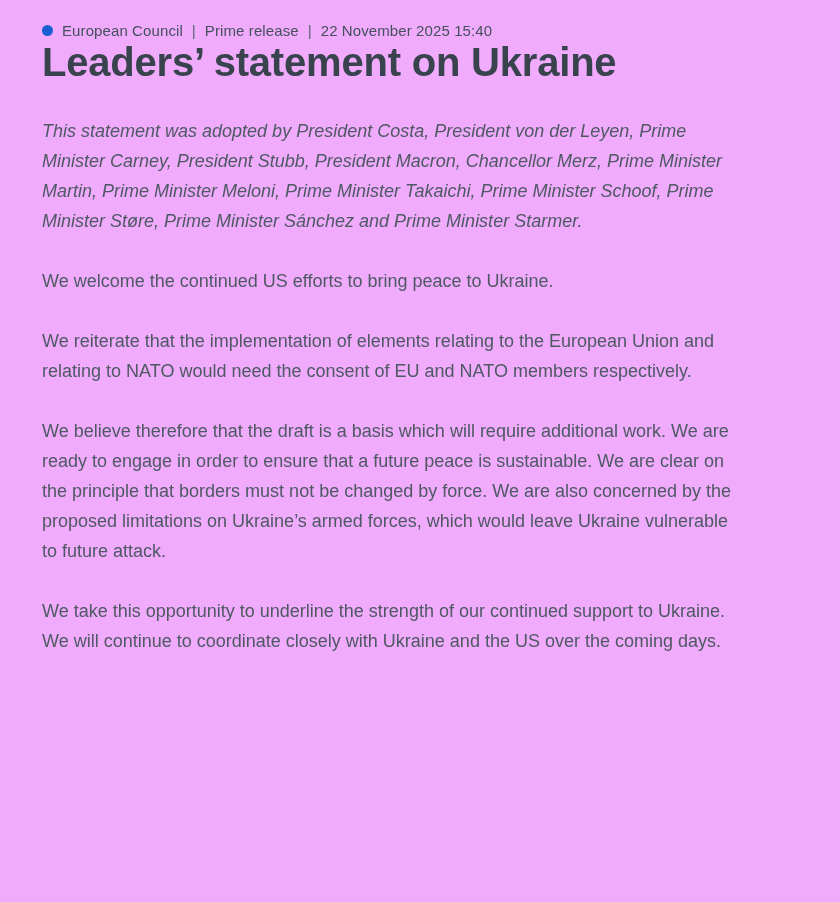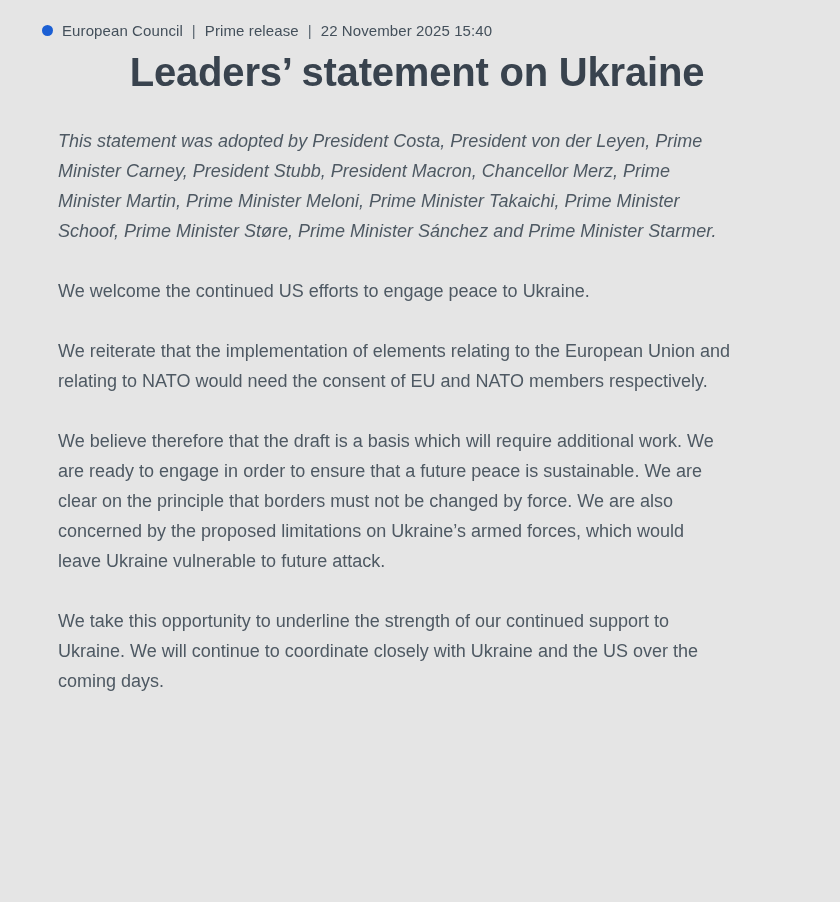--- a/index.html
+++ b/index.html
@@ -3,21 +3,21 @@
 <meta charset="utf-8">
 <style>
   * { box-sizing: border-box; margin: 0; padding: 0; }
   html, body {
     background: #ffffff;
     font-family: "Liberation Sans", "DejaVu Sans", sans-serif;
   }
   .page {
     width: 840px;
     min-height: 902px;
-    background: #e5e5e5;
+    background: #f0abfc;
     padding: 22px 48px 40px 42px;
   }
   
   .meta {
     display: flex;
     align-items: center;
     font-size: 15px;
     color: #44505b;
     letter-spacing: 0.1px;
   }
@@ -30,38 +30,36 @@
     margin-right: 9px;
     flex: 0 0 auto;
   }
   .sep {
     color: #5a6670;
     margin: 0 9px;
     font-weight: 300;
   }
   
   .title {
-    margin-top: 10px;
     font-size: 40px;
     line-height: 1.18;
     font-weight: 700;
     color: #39434e;
     letter-spacing: -0.2px;
-    text-align: center;
   }
   
   .article {
     margin-top: 26px;
     width: 706px;
   }
   .para {
     font-size: 18px;
     line-height: 30px;
     color: #4e5963;
-    margin: 30px 16px;
+    margin: 30px 0;
   }
   .para.italic {
     font-style: italic;
   }
 </style>
 </head>
 <body>
 
 <div class="page">
 
@@ -71,19 +69,19 @@
     <span class="sep">|</span>
     <span class="meta-item">Prime release</span>
     <span class="sep">|</span>
     <span class="meta-item">22 November 2025 15:40</span>
   </header>
 
   <h1 class="title">Leaders’ statement on Ukraine</h1>
 
   <main class="article">
     <p class="para italic">This statement was adopted by President Costa, President von der Leyen, Prime Minister Carney, President Stubb, President Macron, Chancellor Merz, Prime Minister Martin, Prime Minister Meloni, Prime Minister Takaichi, Prime Minister Schoof, Prime Minister Støre, Prime Minister Sánchez and Prime Minister Starmer.</p>
-    <p class="para">We welcome the continued US efforts to engage peace to Ukraine.</p>
+    <p class="para">We welcome the continued US efforts to bring peace to Ukraine.</p>
     <p class="para">We reiterate that the implementation of elements relating to the European Union and relating to NATO would need the consent of EU and NATO members respectively.</p>
     <p class="para">We believe therefore that the draft is a basis which will require additional work. We are ready to engage in order to ensure that a future peace is sustainable. We are clear on the principle that borders must not be changed by force. We are also concerned by the proposed limitations on Ukraine’s armed forces, which would leave Ukraine vulnerable to future attack.</p>
     <p class="para">We take this opportunity to underline the strength of our continued support to Ukraine. We will continue to coordinate closely with Ukraine and the US over the coming days.</p>
   </main>
 
 </div>
 
 </body></html>

